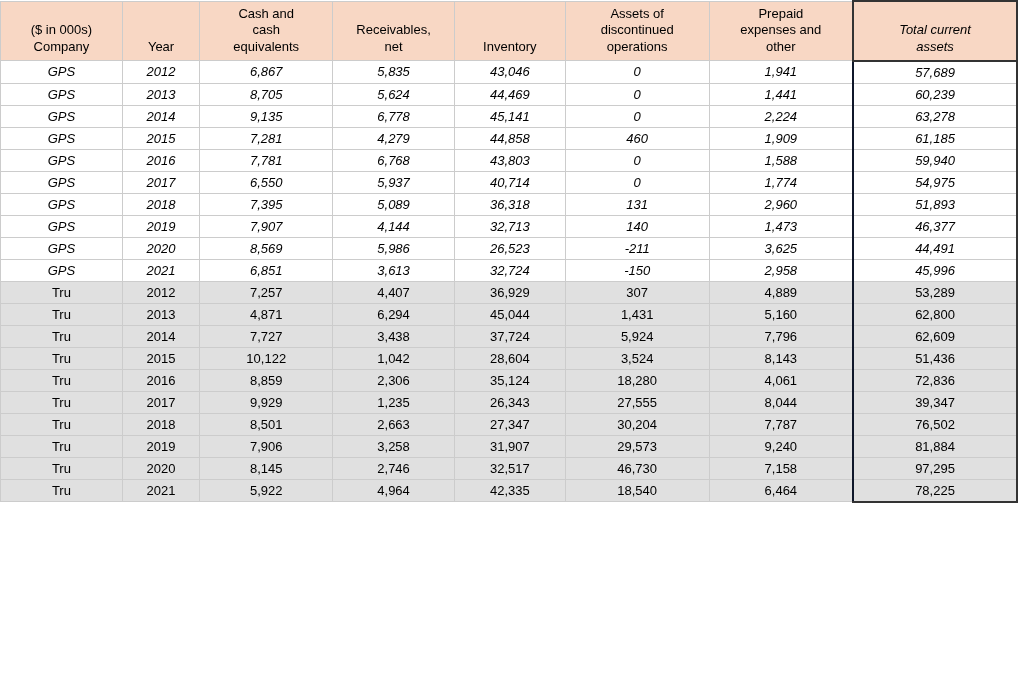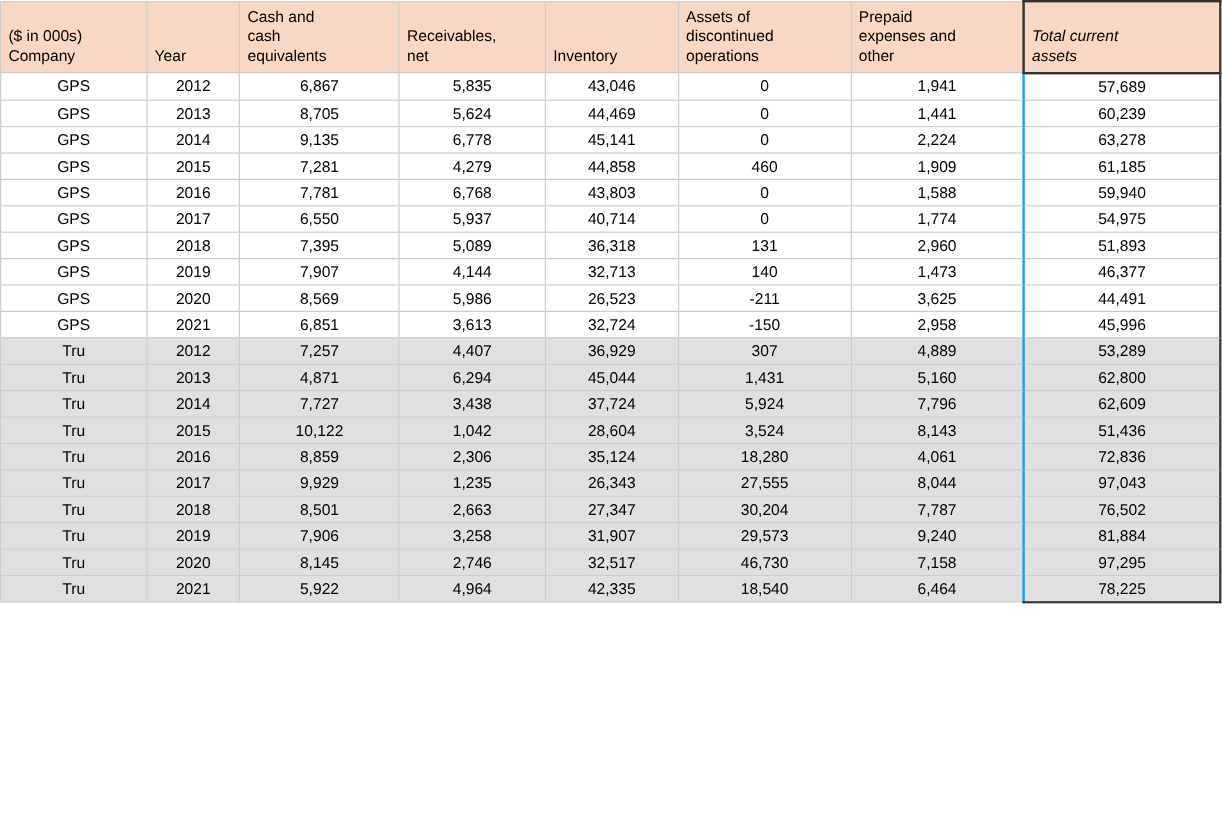--- a/index.html
+++ b/index.html
@@ -23,46 +23,47 @@
     col.col-year    { width: 70px; }
     col.col-cash    { width: 120px; }
     col.col-recv    { width: 110px; }
     col.col-inv     { width: 100px; }
     col.col-assets  { width: 130px; }
     col.col-prepaid { width: 130px; }
     col.col-total   { width: 148px; }
 
     thead tr.header-row th {
       background-color: #f8d7c4;
-      text-align: left;
+      text-align: center;
       vertical-align: bottom;
       padding: 4px 6px;
       font-weight: normal;
       line-height: 1.3;
       border: 1px solid #ccc;
     }
     thead tr.header-row th.col-total-header {
       border: 2px solid #333;
       font-style: italic;
     }
 
     tbody tr td {
       text-align: center;
       padding: 3px 6px;
       border: 1px solid #ccc;
     }
     tbody tr.gps-row {
       background-color: #fff;
+      font-style: italic;
     }
     tbody tr.tru-row {
       background-color: #e0e0e0;
       padding-left: 40px;
     }
     .col-total-cell {
-      border-left: 2px solid #0ea5e9;
+      border-left: 2px solid #0f172a;
       border-right: 2px solid #333;
     }
     tbody tr:last-child .col-total-cell {
       border-bottom: 2px solid #333;
     }
   </style>
 </head>
 <body>
 
 <div class="table-wrapper">
@@ -266,21 +267,21 @@
           <td class="col-total-cell">72,836</td>
         </tr>
         <tr class="tru-row">
           <td>Tru</td>
           <td>2017</td>
           <td>9,929</td>
           <td>1,235</td>
           <td>26,343</td>
           <td>27,555</td>
           <td>8,044</td>
-          <td class="col-total-cell">97,043</td>
+          <td class="col-total-cell">39,347</td>
         </tr>
         <tr class="tru-row">
           <td>Tru</td>
           <td>2018</td>
           <td>8,501</td>
           <td>2,663</td>
           <td>27,347</td>
           <td>30,204</td>
           <td>7,787</td>
           <td class="col-total-cell">76,502</td>

